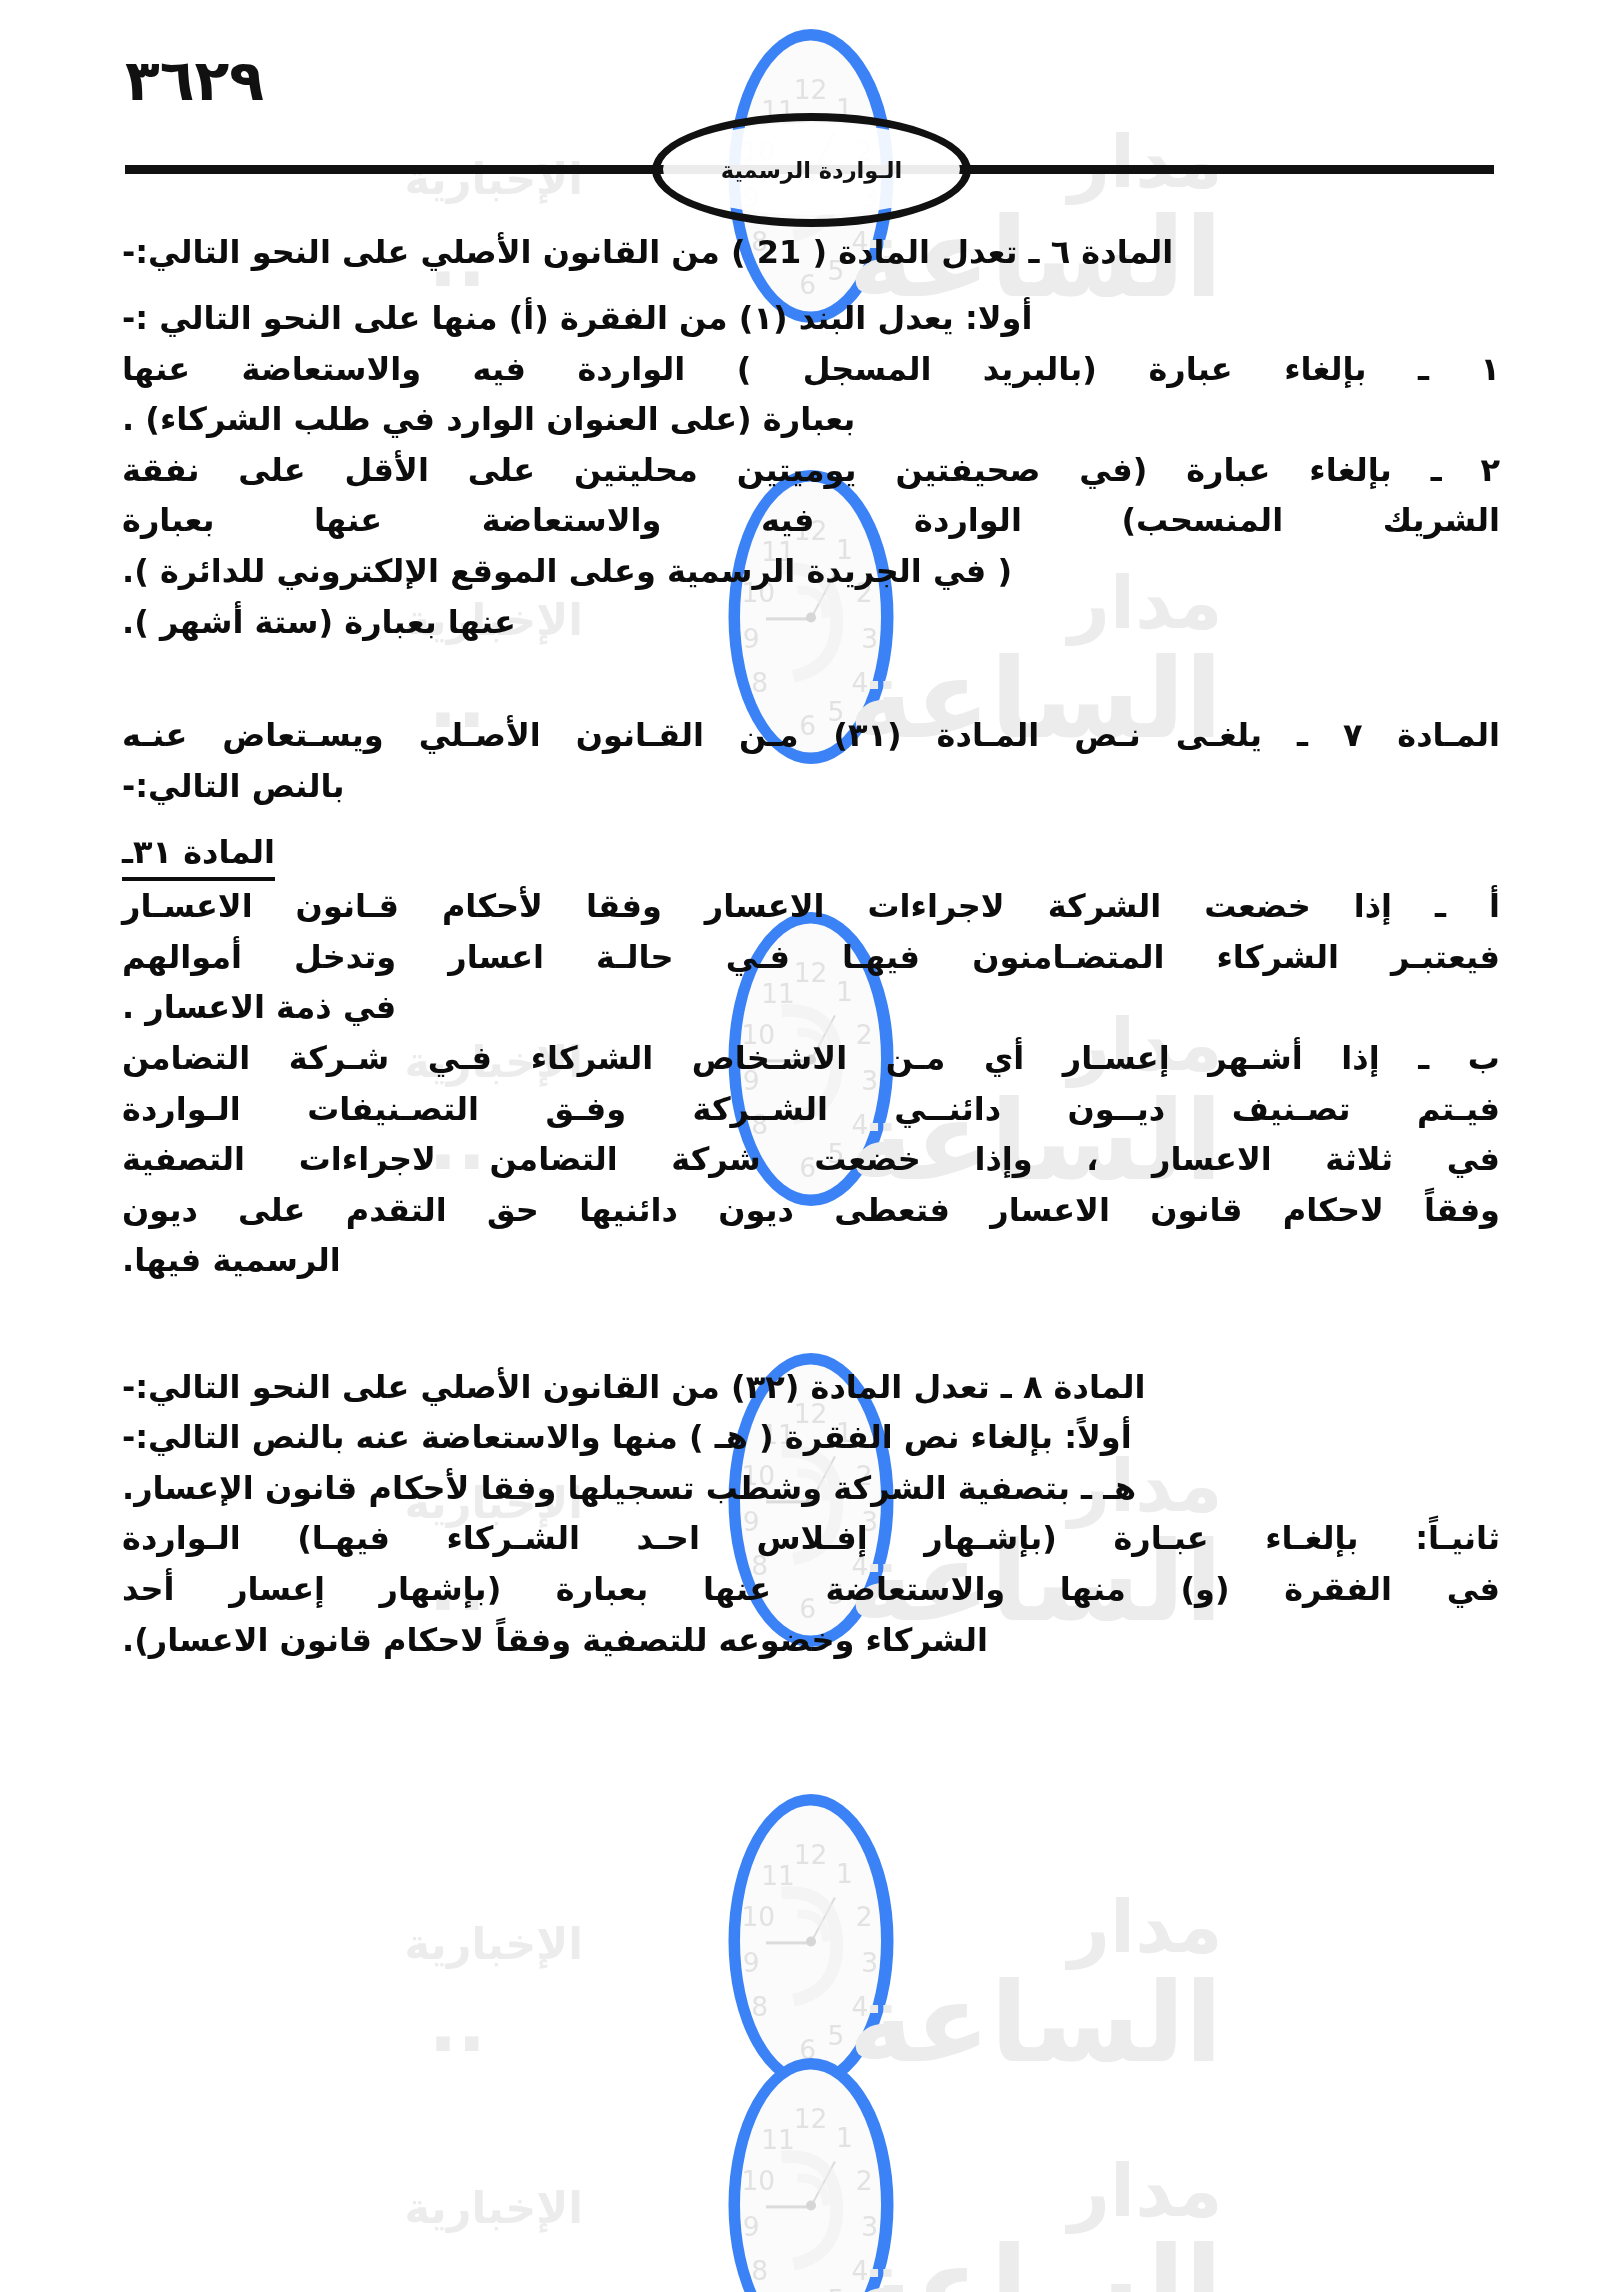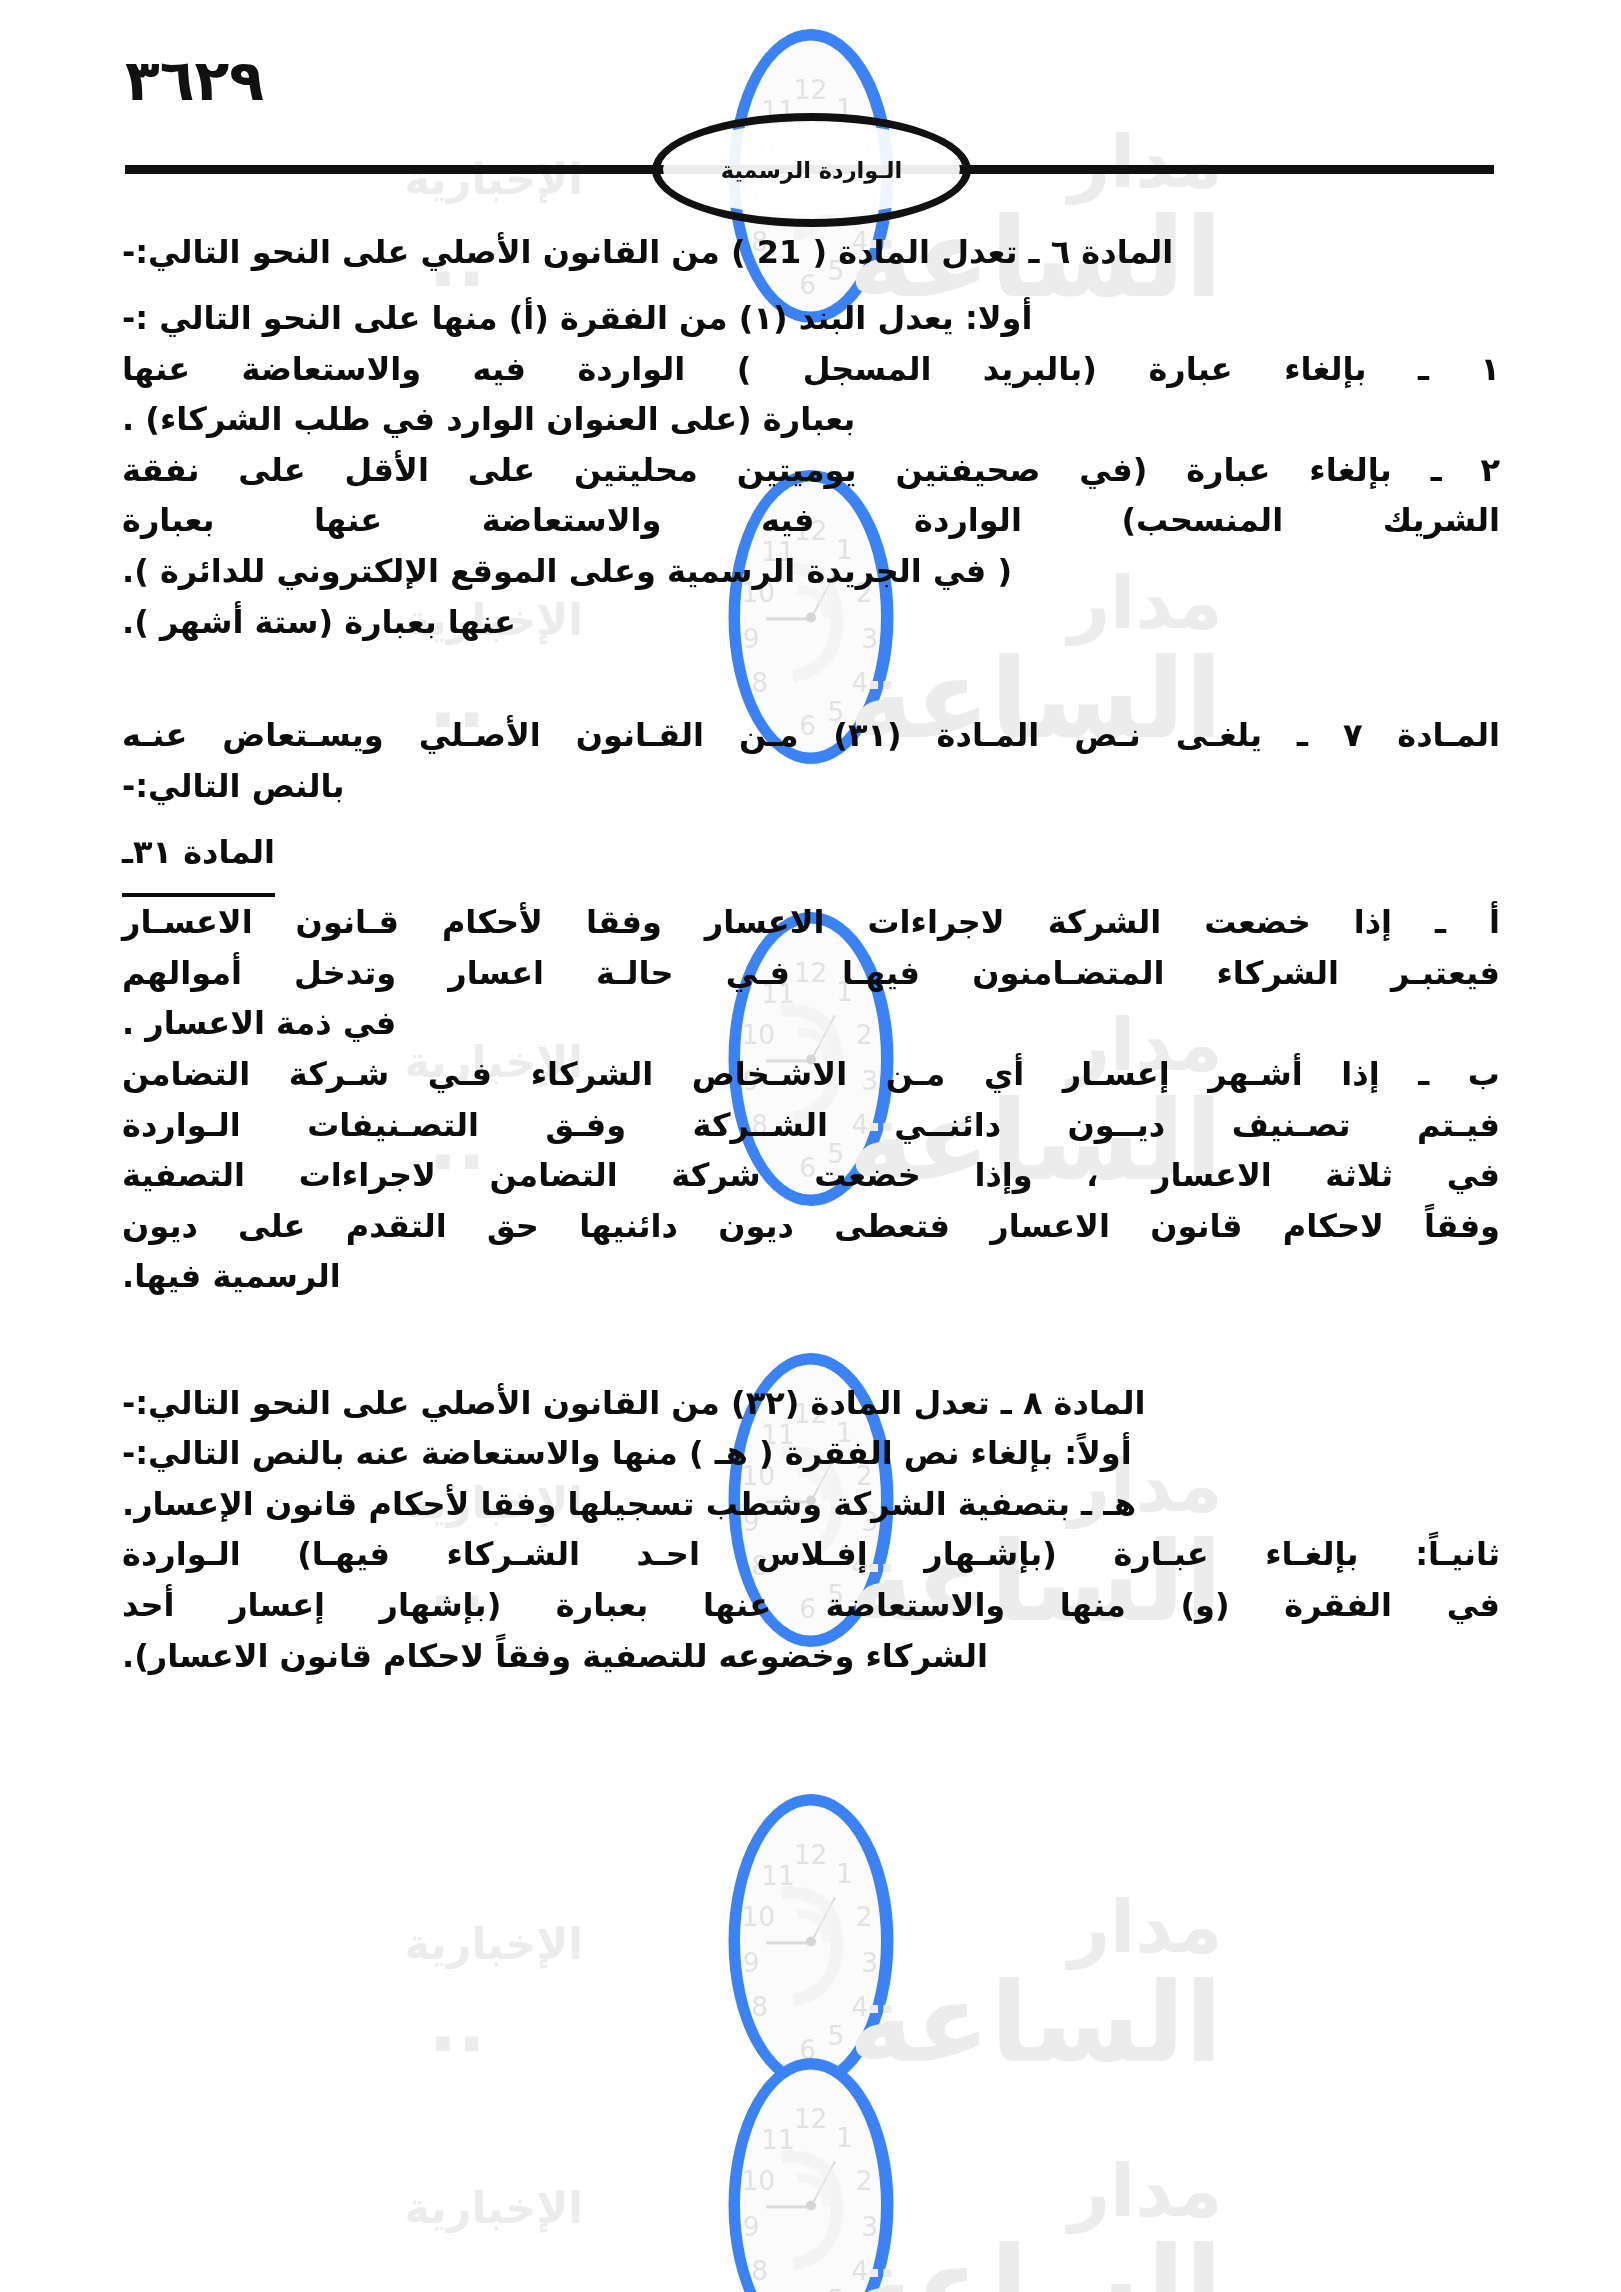--- a/index.html
+++ b/index.html
@@ -206,21 +206,21 @@
     text-align: justify;
     text-align-last: left;
   }
   .spacer-sm { height: 15.7px; }
   .spacer-lg { height: 63px; }
   .spacer-xl { height: 76px; }
 
   .underlined {
     display: inline-block;
     border-bottom: 4.9px solid #0d0d0d;
-    padding-bottom: 16px;
+    padding-bottom: 0;
   }
 </style>
 </head>
 <body>
 
 <div class="page">
 
   <div class="wm-layer">
 
     <div class="wm-unit" style="top:29px;">

